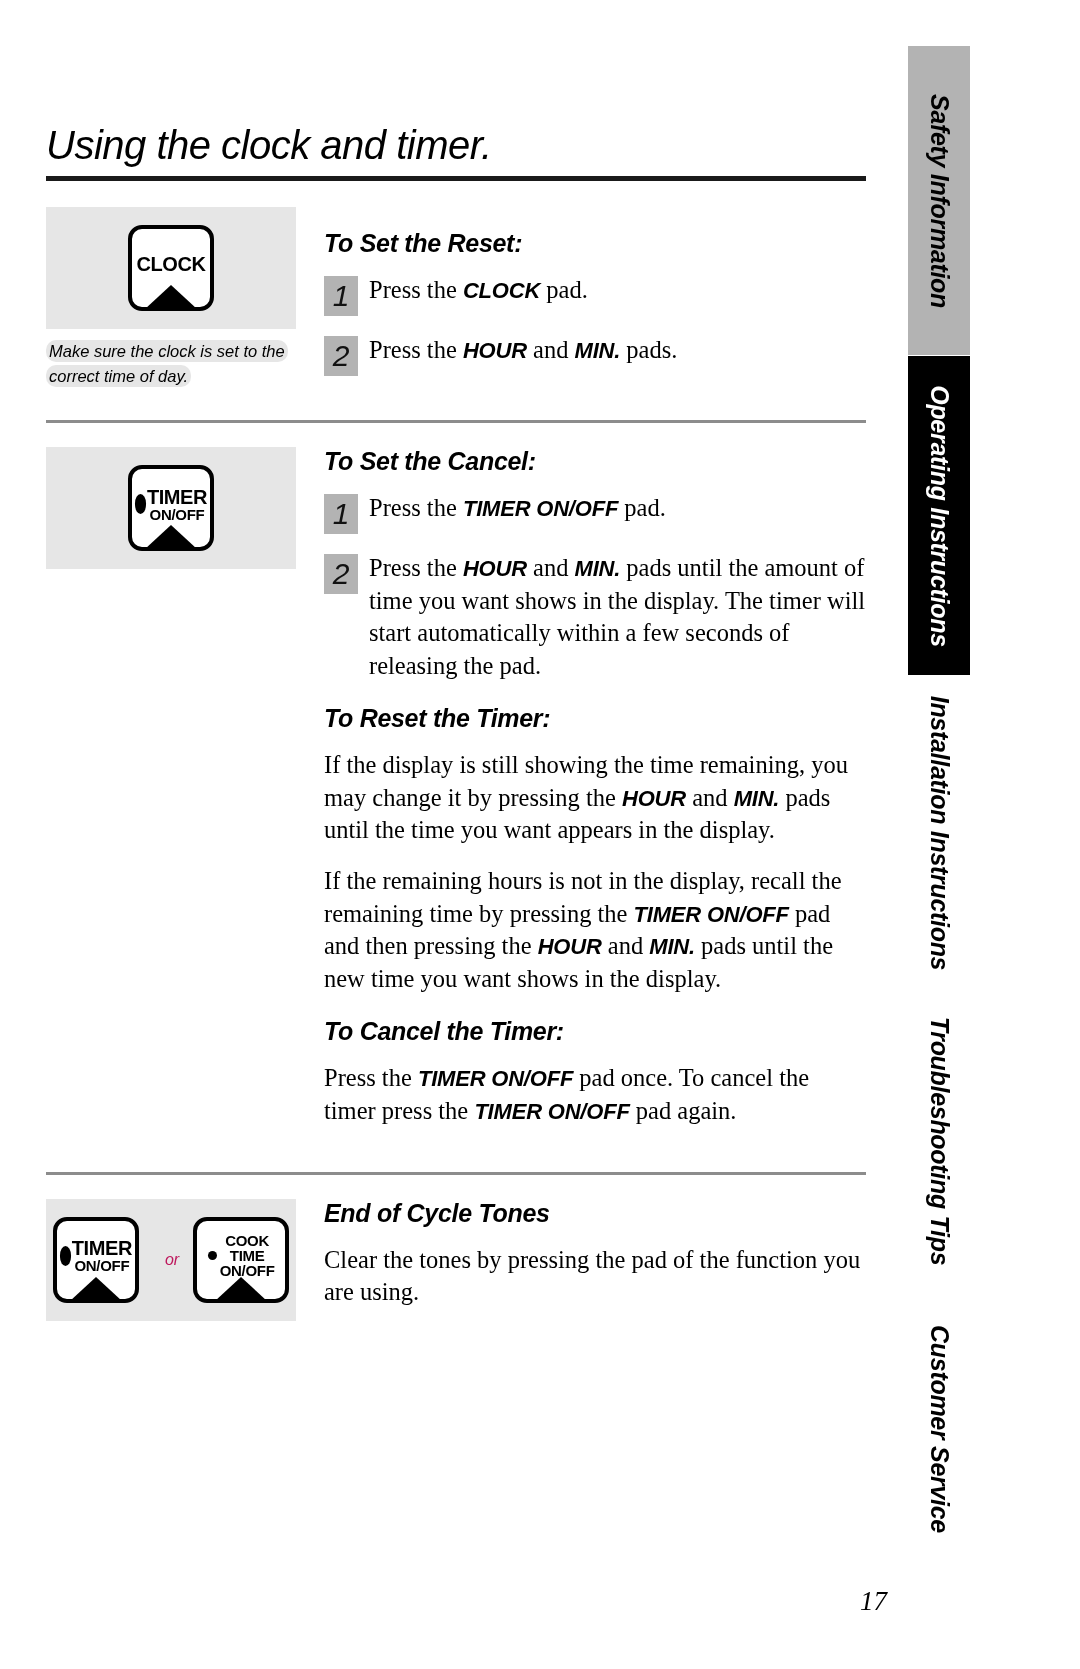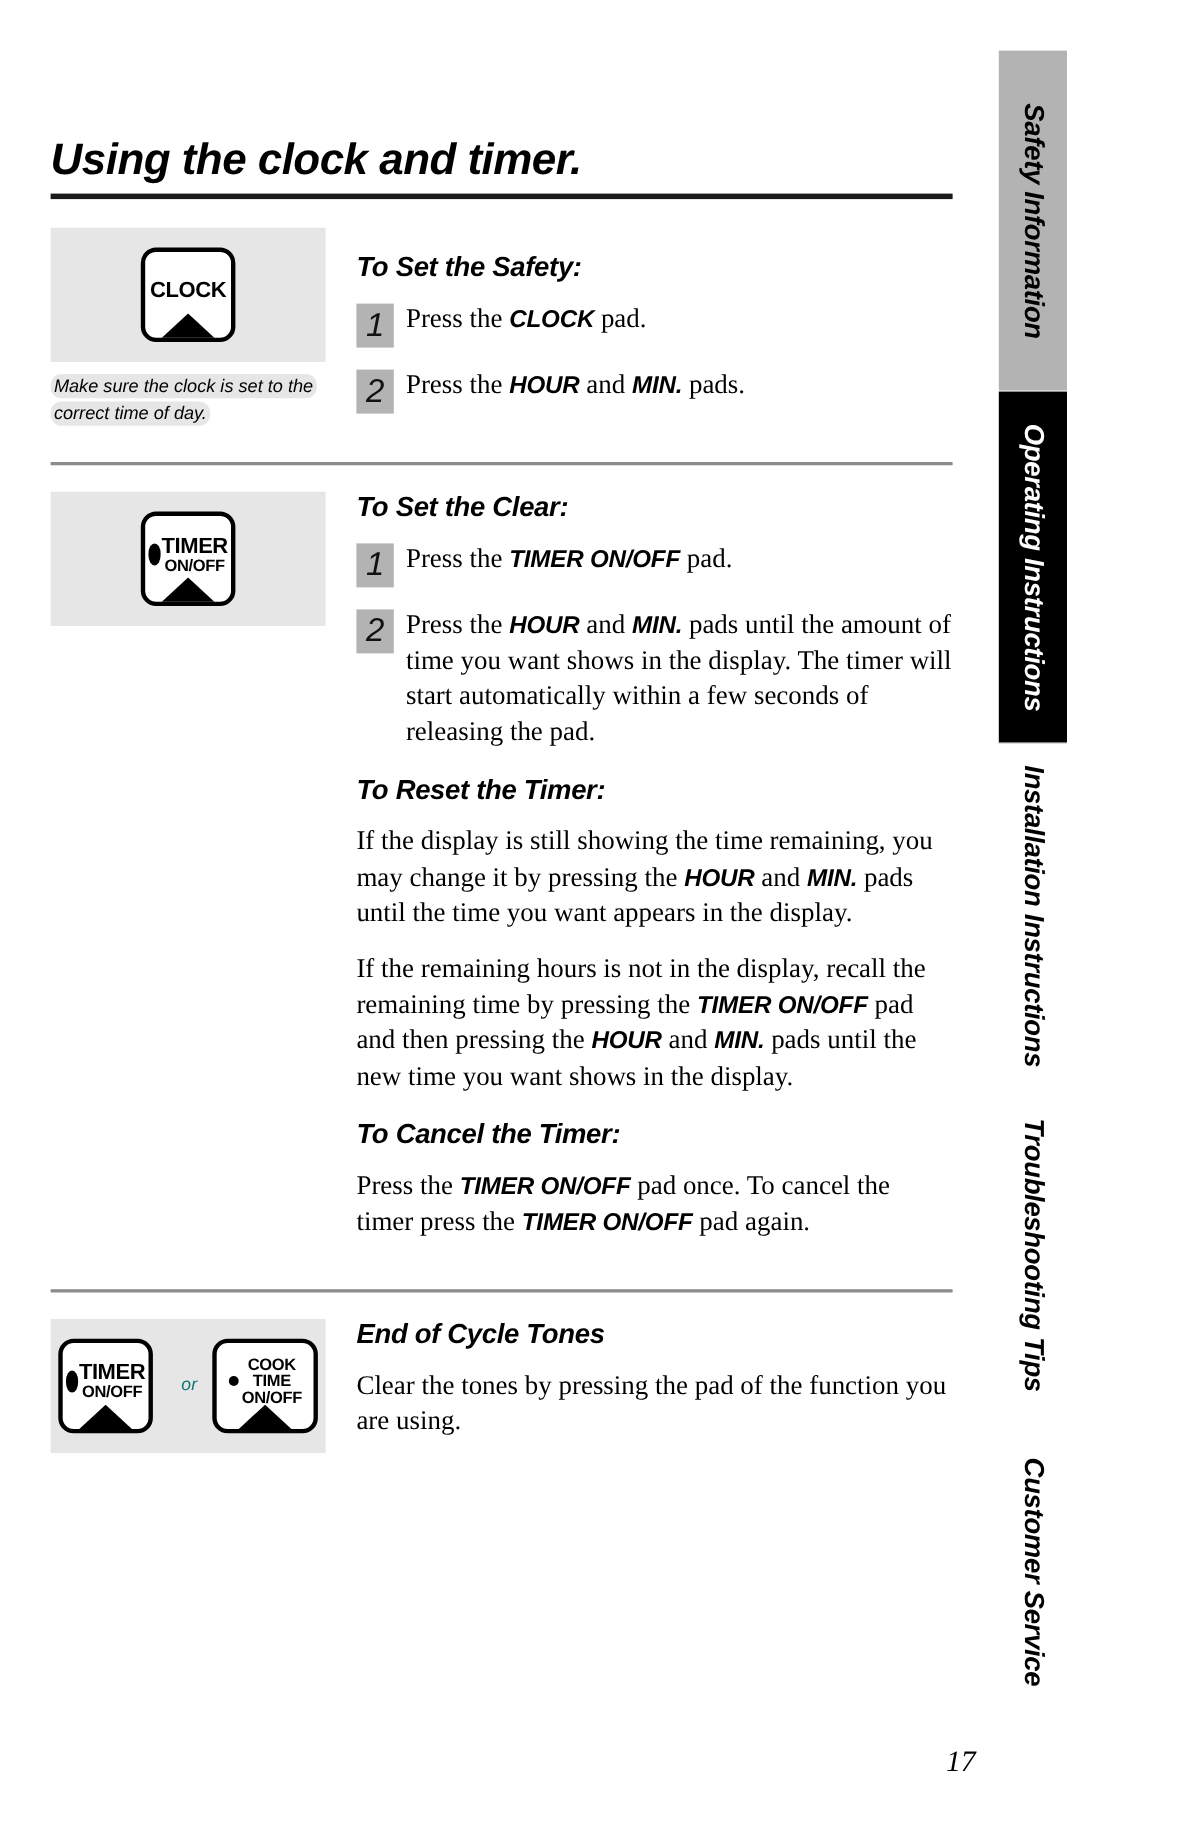--- a/index.html
+++ b/index.html
@@ -60,21 +60,21 @@
   #content {
     position: absolute;
     left: 46px;
     top: 46px;
     width: 820px;
   }
 
   
   #page-heading {
     font-family: "Liberation Sans", sans-serif;
-    font-weight: bold;
+    font-weight: normal;
     font-style: italic;
     font-size: 40px;
     letter-spacing: -0.5px;
     margin: 78px 0 0 0;
     padding: 0 0 10px 0;
     line-height: 1.05;
   }
   .rule-heavy {
     border: none;
     border-top: 5px solid #1a1a1a;
@@ -167,21 +167,21 @@
     line-height: 1.0;
     text-align: center;
   }
   .pad-l1 { font-size: 20px; letter-spacing: -0.4px; }
   .pad-l2 { font-size: 15px; letter-spacing: -0.3px; }
   .pad-l3 { font-size: 15px; letter-spacing: -0.3px; }
   .or-word {
     font-family: "Liberation Sans", sans-serif;
     font-style: italic;
     font-size: 16px;
-    color: #0f766e;
+    color: #be185d;
     margin-left: 12px;
   }
 
   
   .caption {
     font-family: "Liberation Sans", sans-serif;
     font-style: italic;
     font-size: 16.5px;
     line-height: 1.5;
     color: #000000;
@@ -303,21 +303,21 @@
           </div>
         </div>
         <div class="caption">
           <p><span>Make sure the clock is set to the</span></p><br>
           <p><span>correct time of day.</span></p>
         </div>
       </div>
 
       <div class="maincol">
 
-        <h2 class="sub-heading">To Set the Safety:</h2>
+        <h2 class="sub-heading">To Set the Reset:</h2>
 
         <div class="step">
           <div class="step-num">1</div>
           <div class="step-text"><span>Press the </span><span class="padname">CLOCK</span><span> pad.</span></div>
         </div>
 
         <div class="step">
           <div class="step-num">2</div>
           <div class="step-text"><span>Press the </span><span class="padname">HOUR</span><span> and </span><span class="padname">MIN.</span><span> pads.</span></div>
         </div>
@@ -338,21 +338,21 @@
                 <div class="pad-l2">ON/OFF</div>
               </div>
             </div>
             <span class="notch"></span>
           </div>
         </div>
       </div>
 
       <div class="maincol">
 
-        <h2 class="sub-heading" style="margin-top:0">To Set the Clear:</h2>
+        <h2 class="sub-heading" style="margin-top:0">To Set the Cancel:</h2>
 
         <div class="step">
           <div class="step-num">1</div>
           <div class="step-text"><span>Press the </span><span class="padname">TIMER ON/OFF</span><span> pad.</span></div>
         </div>
 
         <div class="step">
           <div class="step-num">2</div>
           <div class="step-text"><span>Press the </span><span class="padname">HOUR</span><span> and </span><span class="padname">MIN.</span><span> pads until the amount of time you want shows in the display. The timer will start automatically within a few seconds of releasing the pad.</span></div>
         </div>

